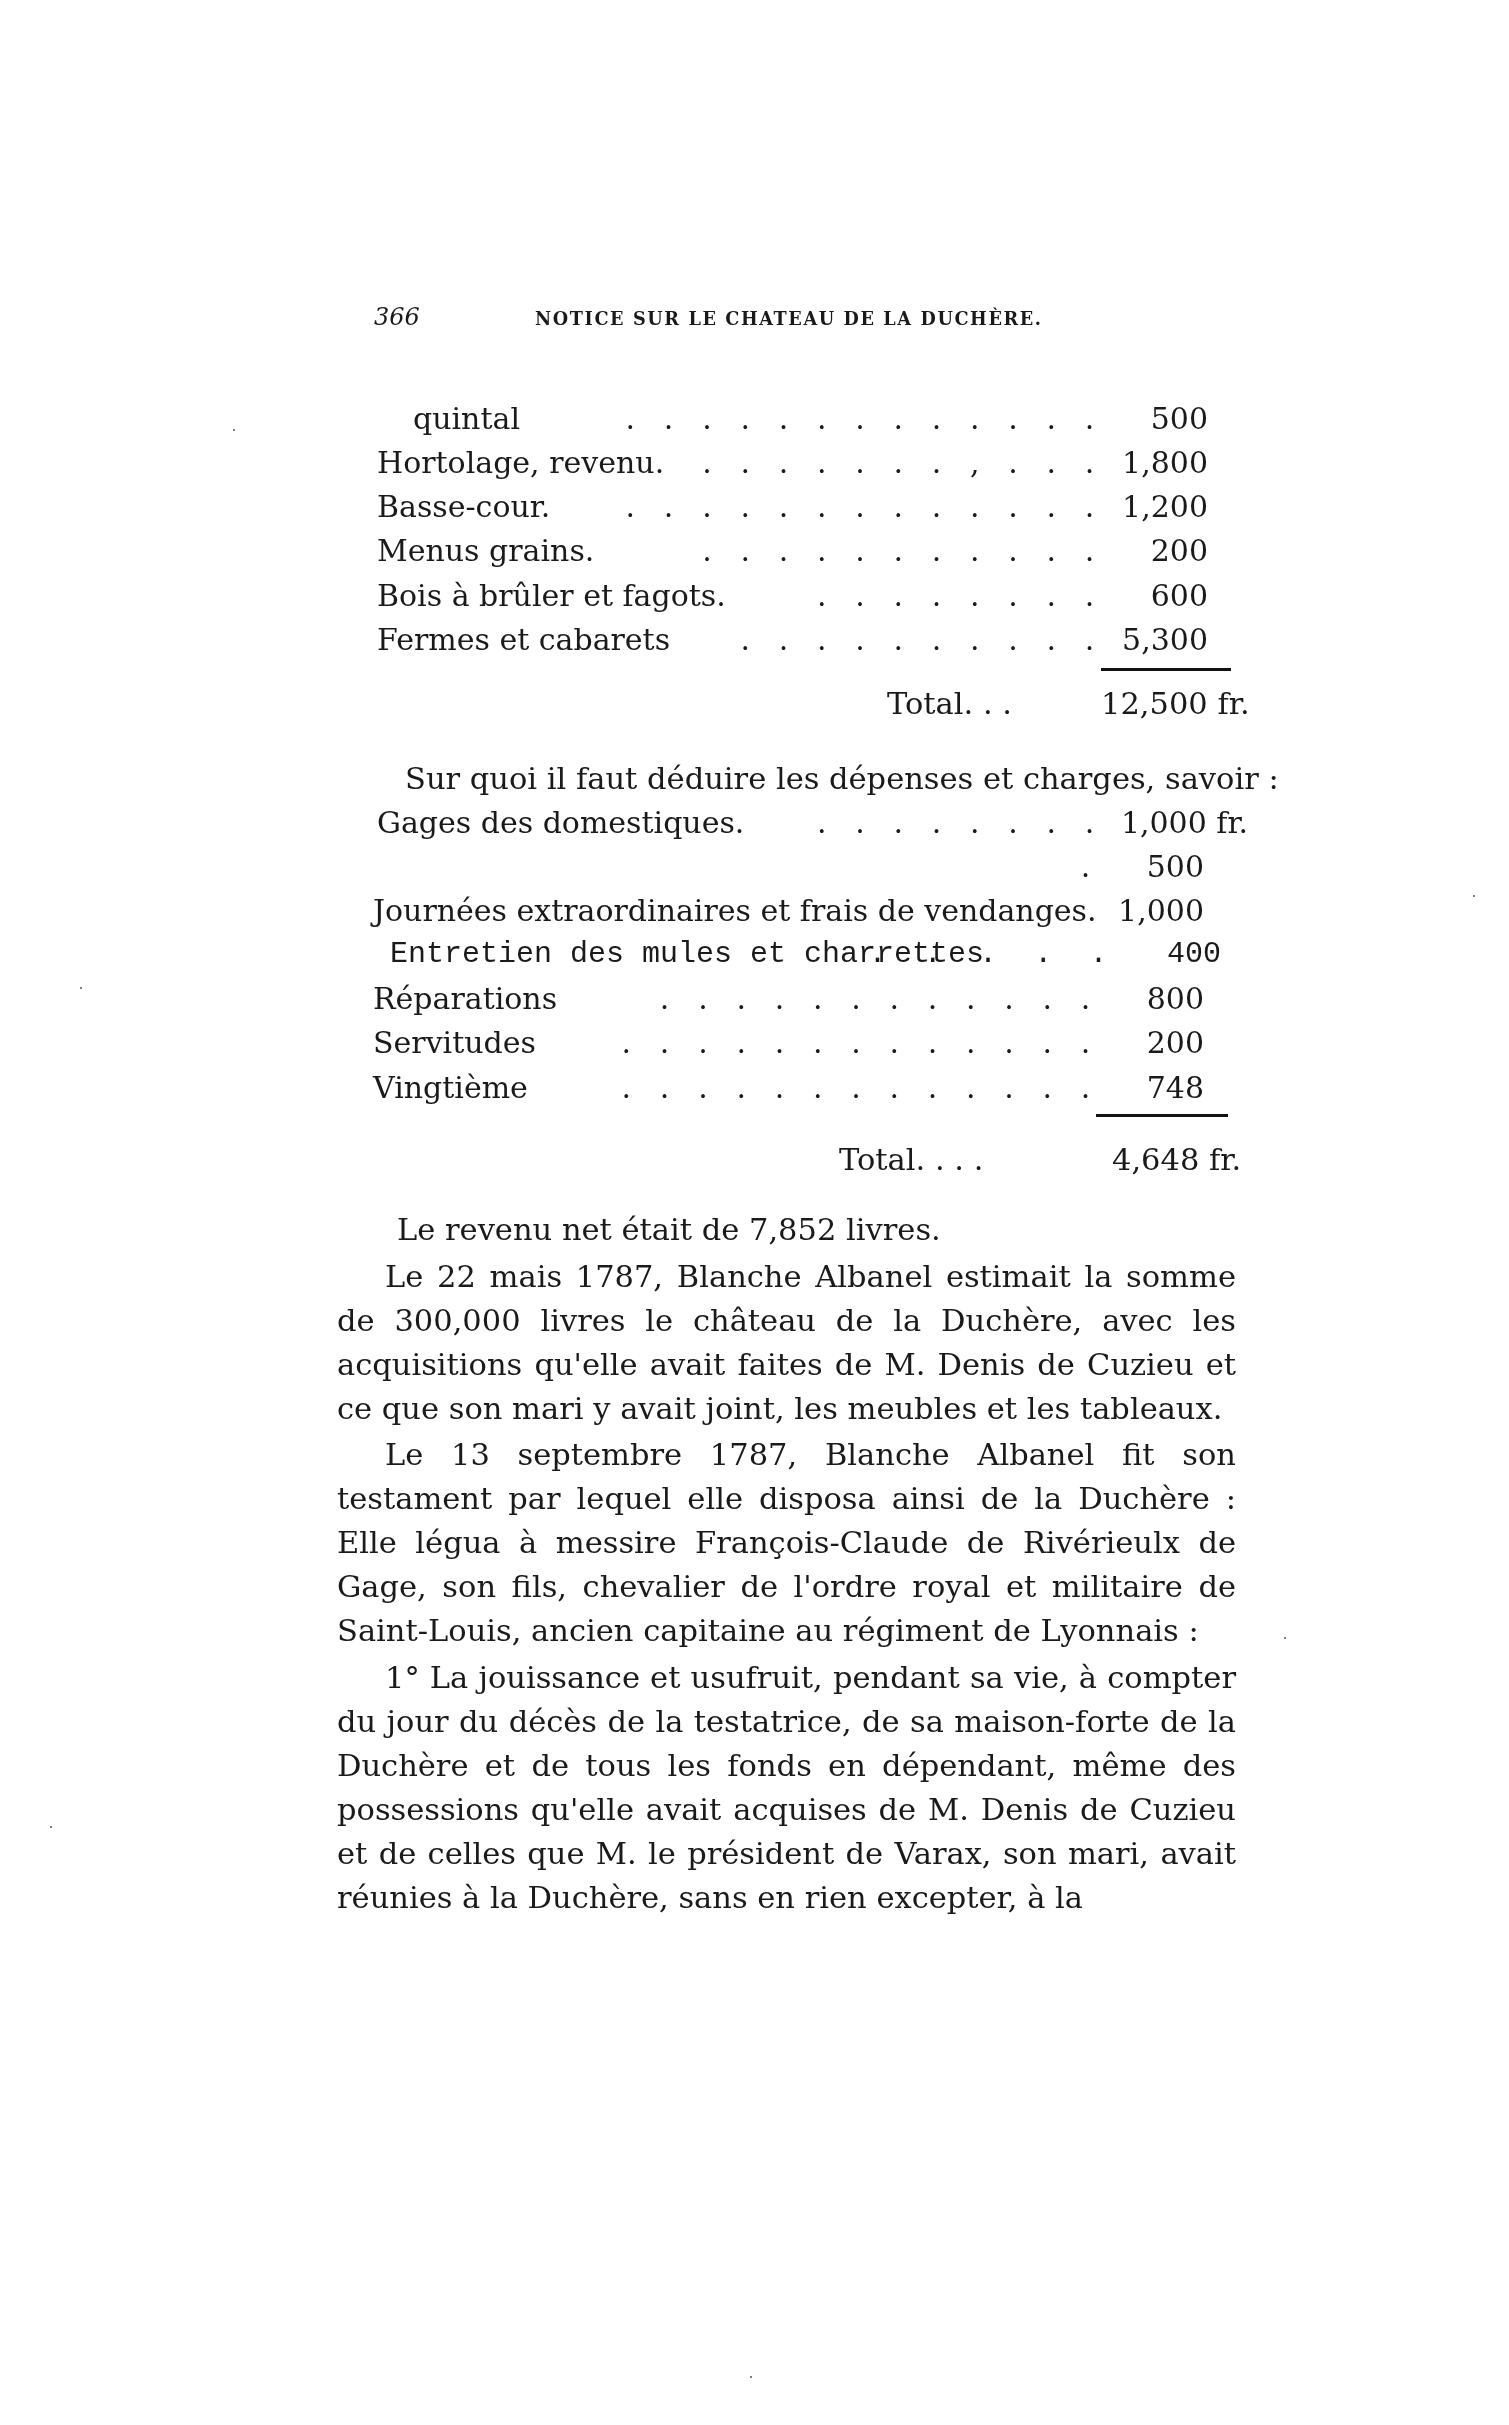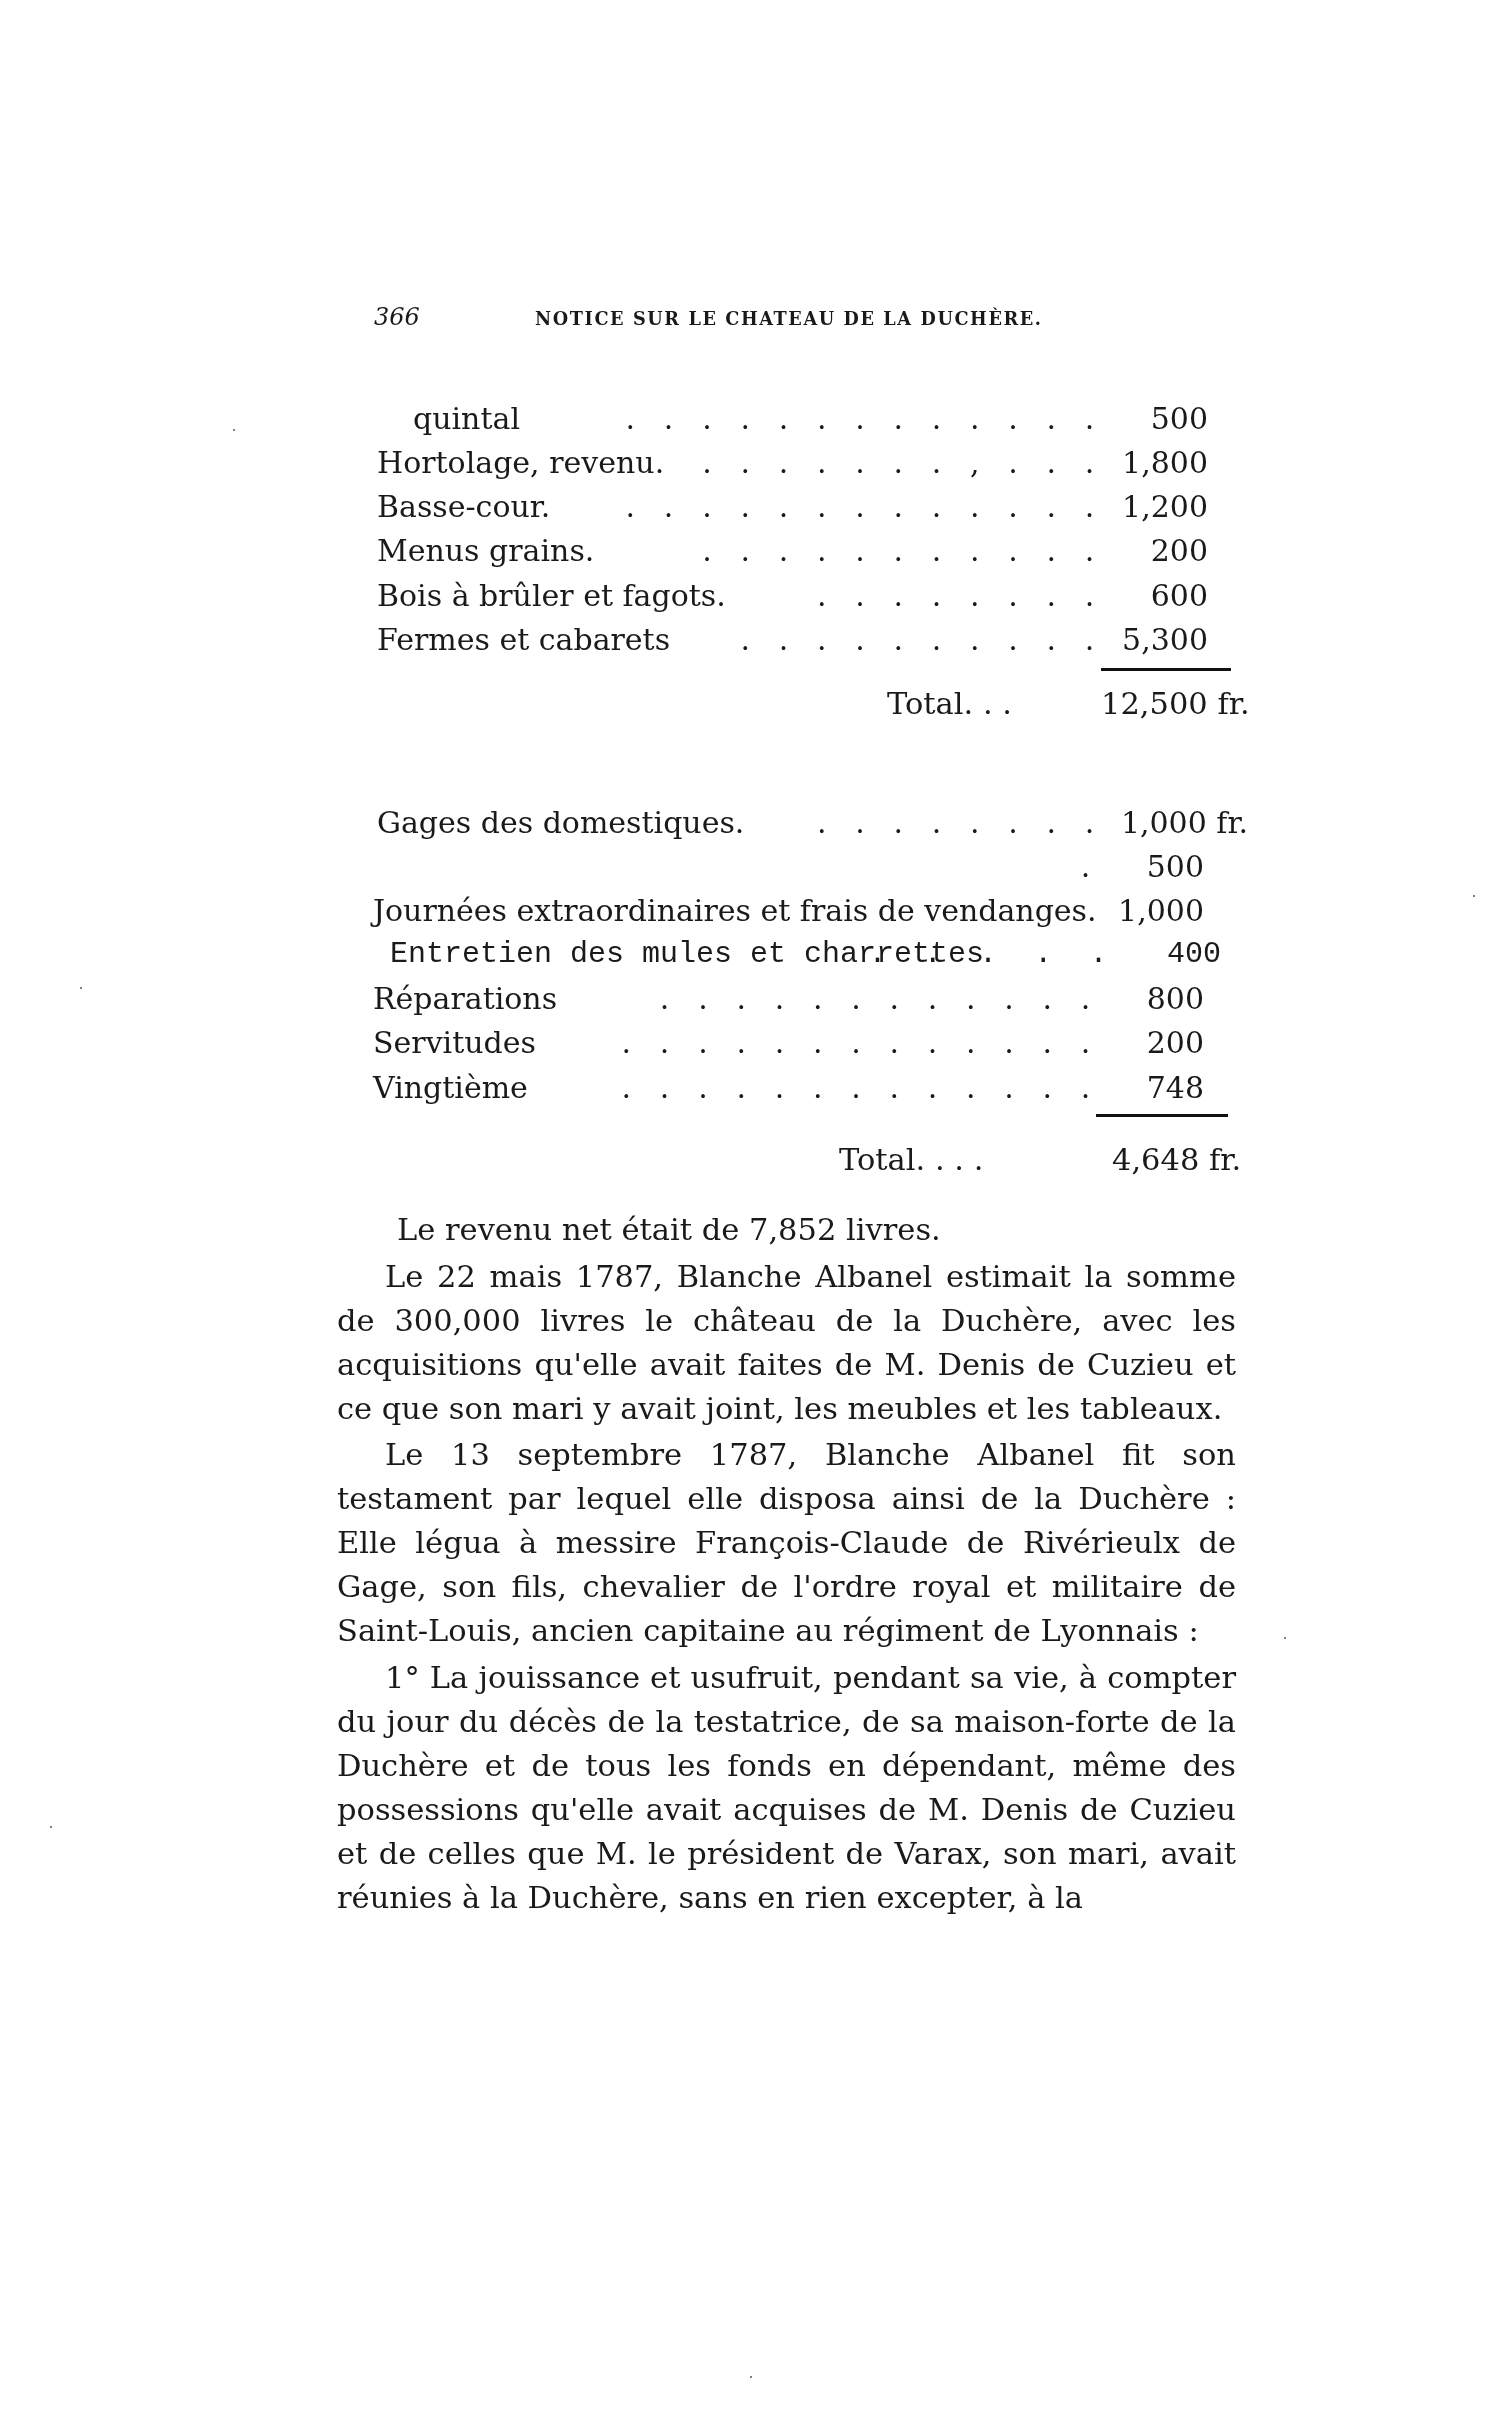--- a/index.html
+++ b/index.html
@@ -59,20 +59,21 @@
     <span class="lbl">Fermes et cabarets</span>
     <span class="dots">. . . . . . . . . .</span>
     <span class="amt">5,300</span>
   </div>
 
   <div class="rule" style="left:1101px; top:668px; width:130px;"></div>
 
   <div class="line" style="left:887px; top:684px;">Total. . .</div>
   <div class="line" style="left:1101px; top:684px;">12,500 fr.</div>
 
+  <div class="line" style="left:405px; top:759px;">Sur quoi il faut déduire les dépenses et charges, savoir :</div>
 
   <div class="ledger-row" style="top:803px;">
     <span class="lbl">Gages des domestiques.</span>
     <span class="dots">. . . . . . . .</span>
     <span class="amt" style="right:-4px;">1,000 fr.</span>
   </div>
   <div class="ledger-row" style="top:847px; left:373px;">
     <span class="dots">.</span>
     <span class="amt">500</span>
   </div>

